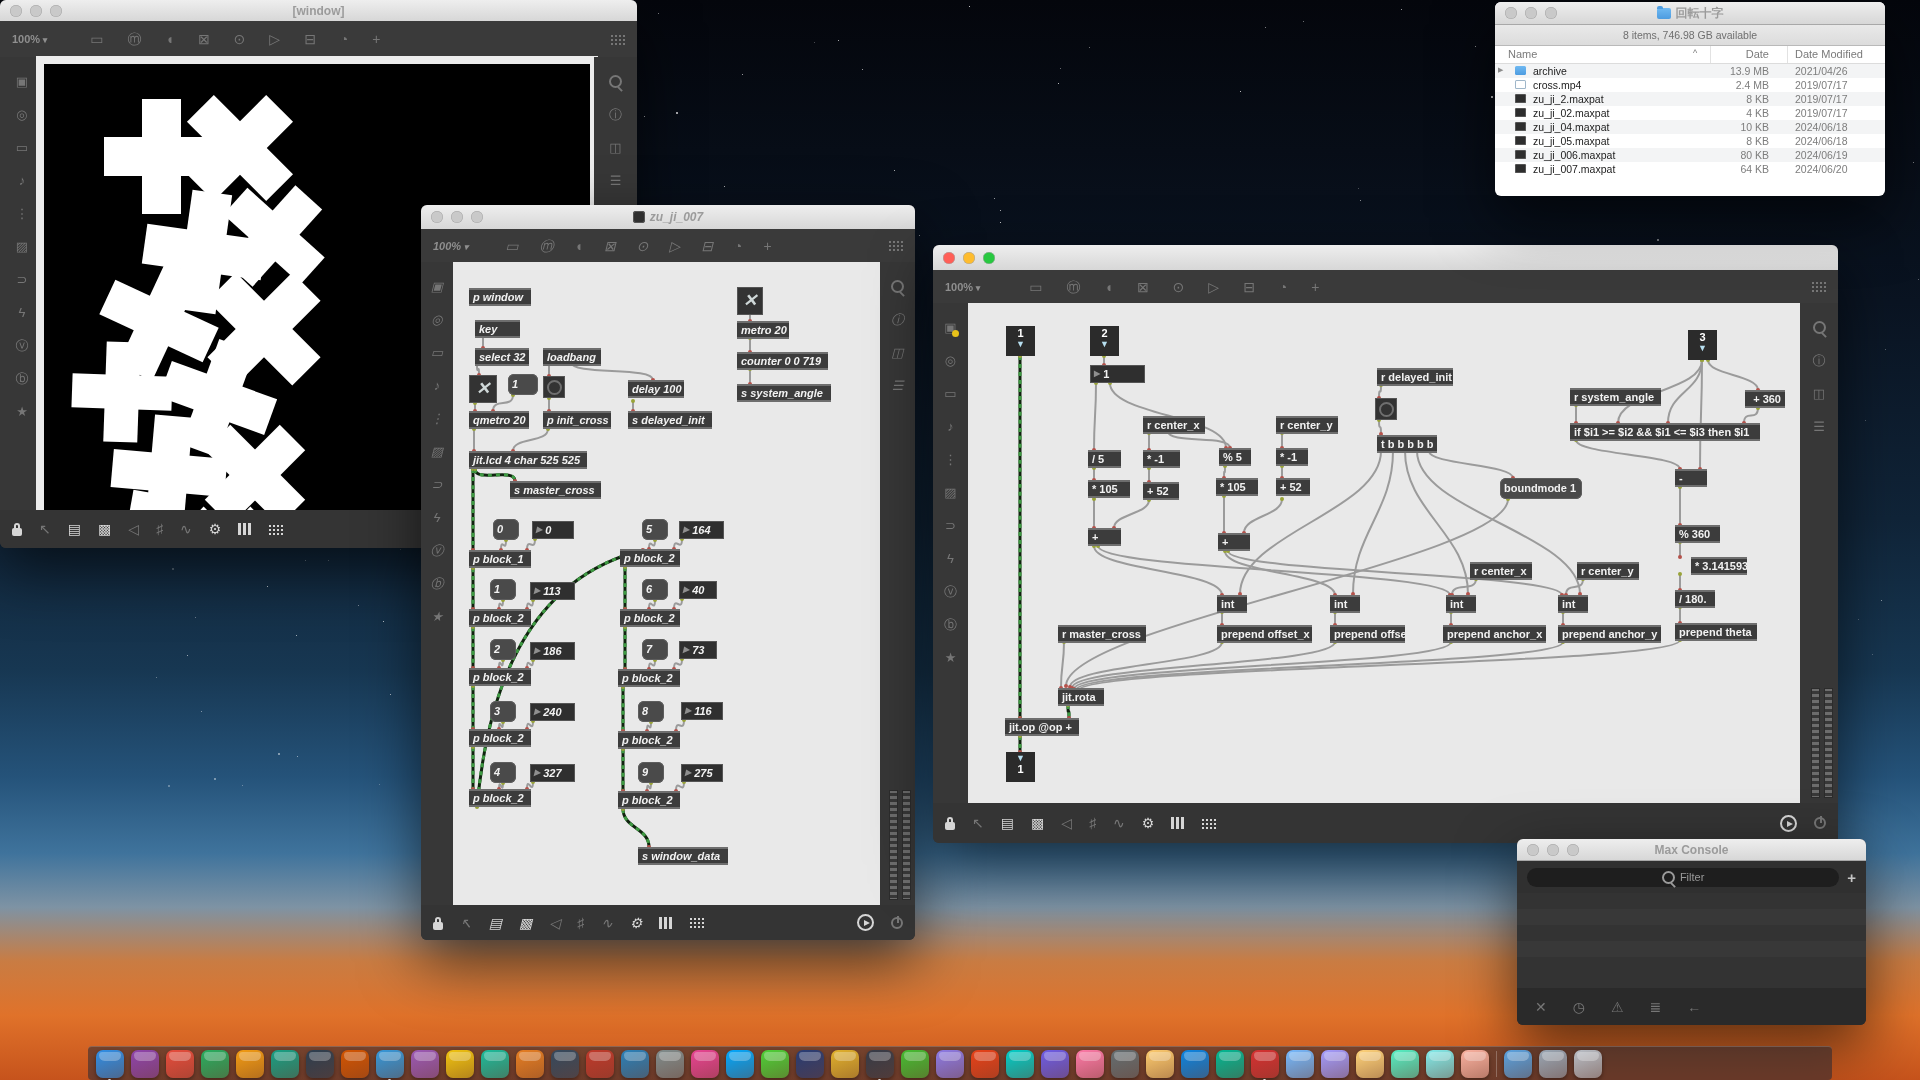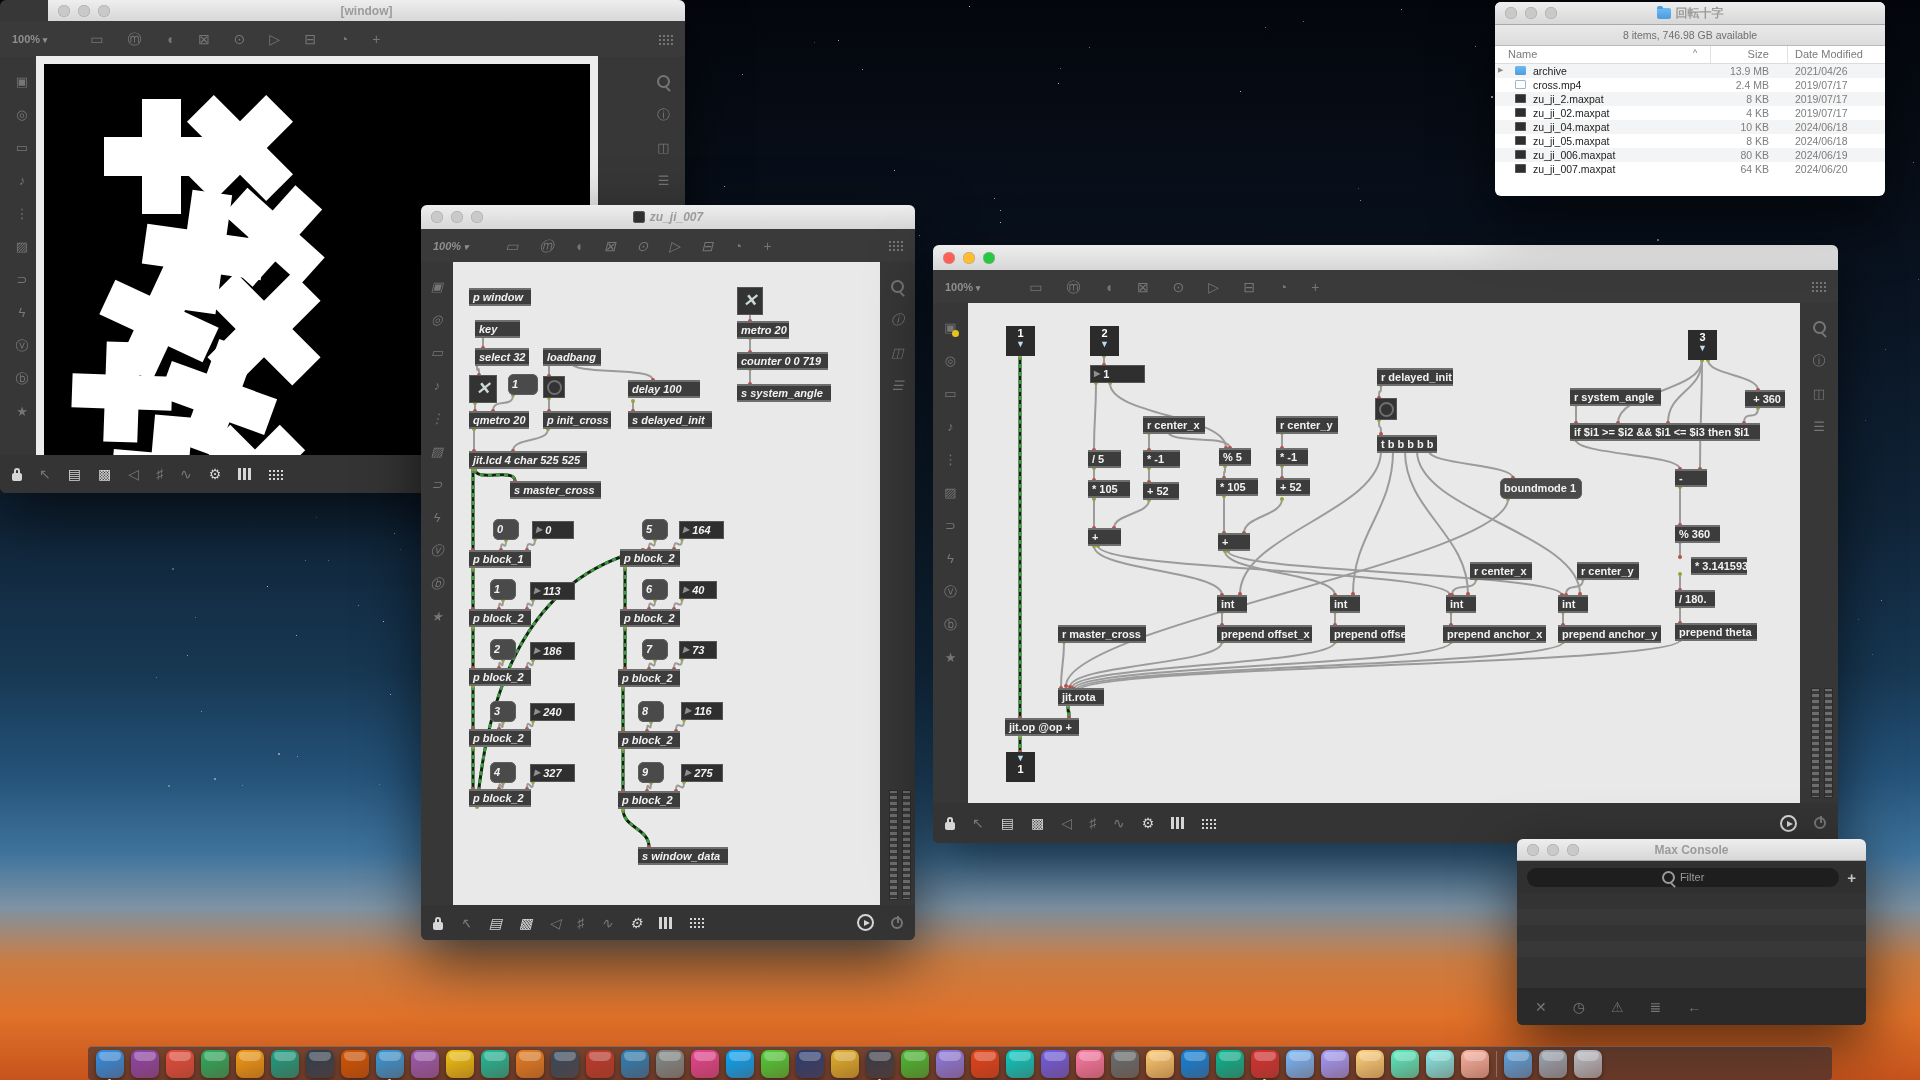--- a/index.html
+++ b/index.html
@@ -58,21 +58,21 @@
   .ci-lock{width:10px;height:8px;background:currentColor;border-radius:2px;margin-top:6px;}
   .ci-lock:before{content:"";position:absolute;left:2px;top:-5px;width:6px;height:7px;border:2px solid currentColor;border-bottom:none;border-radius:4px 4px 0 0;box-sizing:border-box;}
   .ci-power{width:12px;height:12px;border:2px solid currentColor;border-radius:50%;box-sizing:border-box;}
   .ci-power:before{content:"";position:absolute;left:4px;top:-3px;width:2px;height:7px;background:currentColor;}
   .ci-play{width:17px;height:17px;border:2px solid currentColor;border-radius:50%;box-sizing:border-box;}
   .ci-play:before{content:"";position:absolute;left:5px;top:4px;border-left:6px solid currentColor;border-top:3.5px solid transparent;border-bottom:3.5px solid transparent;}
   .ci-piano{width:13px;height:12px;background:repeating-linear-gradient(90deg,currentColor 0 3px,transparent 3px 5px);}
   .ci-grid9{width:15px;height:11px;background-image:radial-gradient(currentColor 1px,transparent 1.1px);background-size:4px 4px;}
 
   
-  #ow{left:0;top:6;width:637px;height:493px;padding-left:48px;}
+  #ow{left:0;top:6;width:637px;height:548px;}
   #ow .tbar{height:21px;}
   #ow .ptool{top:21px;height:36px;}
   #ow-canvas{left:44px;top:64px;width:546px;height:534px;background:#000;box-shadow:0 0 0 8px #ececec;}
   .cross{position:absolute;}
   .cross .hb,.cross .vb{position:absolute;background:#fff;}
   .cross .hb{left:0;width:100%;top:33%;height:34%;}
   .cross .vb{top:0;height:100%;left:33%;width:34%;}
   #ow .sidebar.l{left:0;top:57px;bottom:38px;width:44px;}
   #ow .sidebar.r{right:0;top:57px;bottom:38px;width:43px;}
   #ow .pbottom{height:38px;}
@@ -614,21 +614,21 @@
         </svg>
         <div class="mo o" style="left: 16px; top: 26px; width: 62px;">p window</div>
         <div class="mo o" style="left: 22px; top: 58px; width: 45px;">key</div>
         <div class="mo o" style="left: 22px; top: 86px; width: 54px;">select 32</div>
         <div class="mo o" style="left: 90px; top: 86px; width: 58px;">loadbang</div>
         <div class="mo t" style="left: 16px; top: 113px; width: 28px;">✕</div>
         <div class="mo m" style="left: 55px; top: 112px; width: 30px;">1</div>
         <div class="mo b" style="left: 90px; top: 114px; width: 22px;">
           <span class="ring"></span>
         </div>
-        <div class="mo o" style="left: 175px; top: 118px; width: 72px;">delay 100</div>
+        <div class="mo o" style="left: 175px; top: 118px; width: 56px;">delay 100</div>
         <div class="mo o" style="left: 16px; top: 149px; width: 60px;">qmetro 20</div>
         <div class="mo o" style="left: 90px; top: 149px; width: 68px;">p init_cross</div>
         <div class="mo o" style="left: 175px; top: 149px; width: 84px;">s delayed_init</div>
         <div class="mo o" style="left: 16px; top: 189px; width: 118px;">jit.lcd 4 char 525 525</div>
         <div class="mo o" style="left: 57px; top: 219px; width: 91px;">s master_cross</div>
         <div class="mo m" style="left: 40px; top: 257px; width: 26px;">0</div>
         <div class="mo n" style="left: 79px; top: 259px; width: 42px;">
           <span class="tri">▶</span>
           <span class="nv">0</span>
         </div>
@@ -1015,21 +1015,21 @@
       </div>
       <div class="ttl">
           <span class="folder-chip"></span>
           <span>回転十字</span>
         </div>
     </div>
     <div class="status">8 items, 746.98 GB available</div>
     <div id="fhead">
       <span class="hname">Name</span>
       <span class="hsort">^</span>
-      <span class="hsize">Size</span>
+      <span class="hsize">Date</span>
       <span class="hdate">Date Modified</span>
       <span class="vline" style="left:215px"></span>
       <span class="vline" style="left:292px"></span>
     </div>
     <div id="frows">
         <div class="frow alt">
           <span class="disc">▶</span>
           <span class="fic folder"></span>
           <span class="fname">archive</span>
           <span class="fsize">13.9 MB</span>

